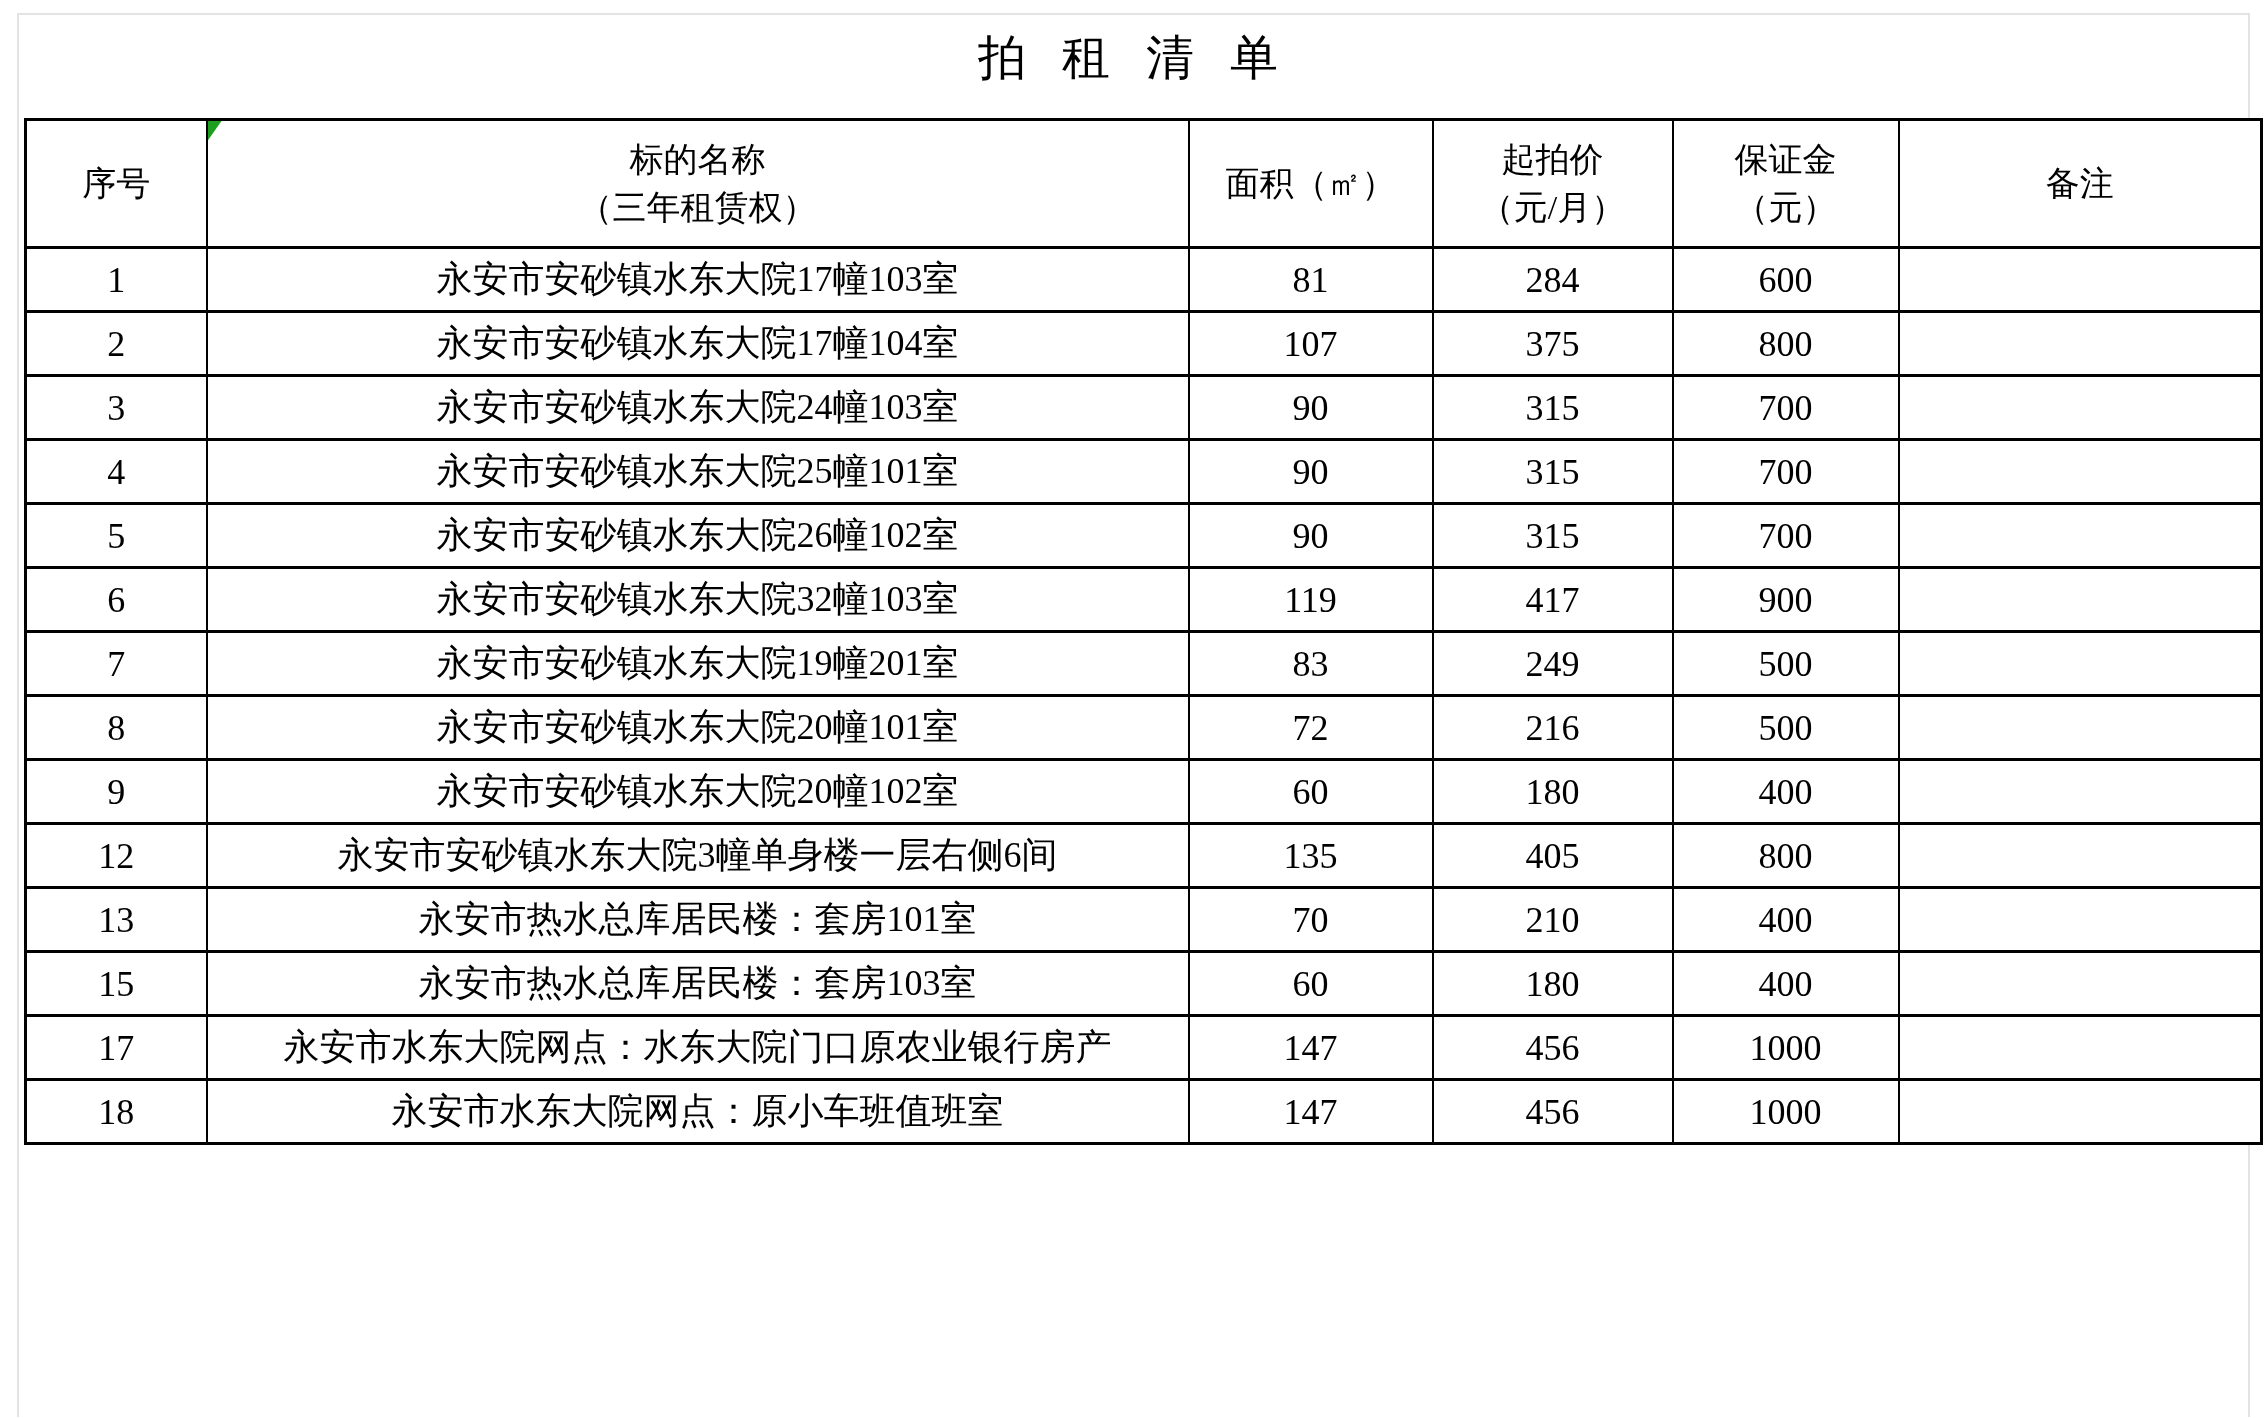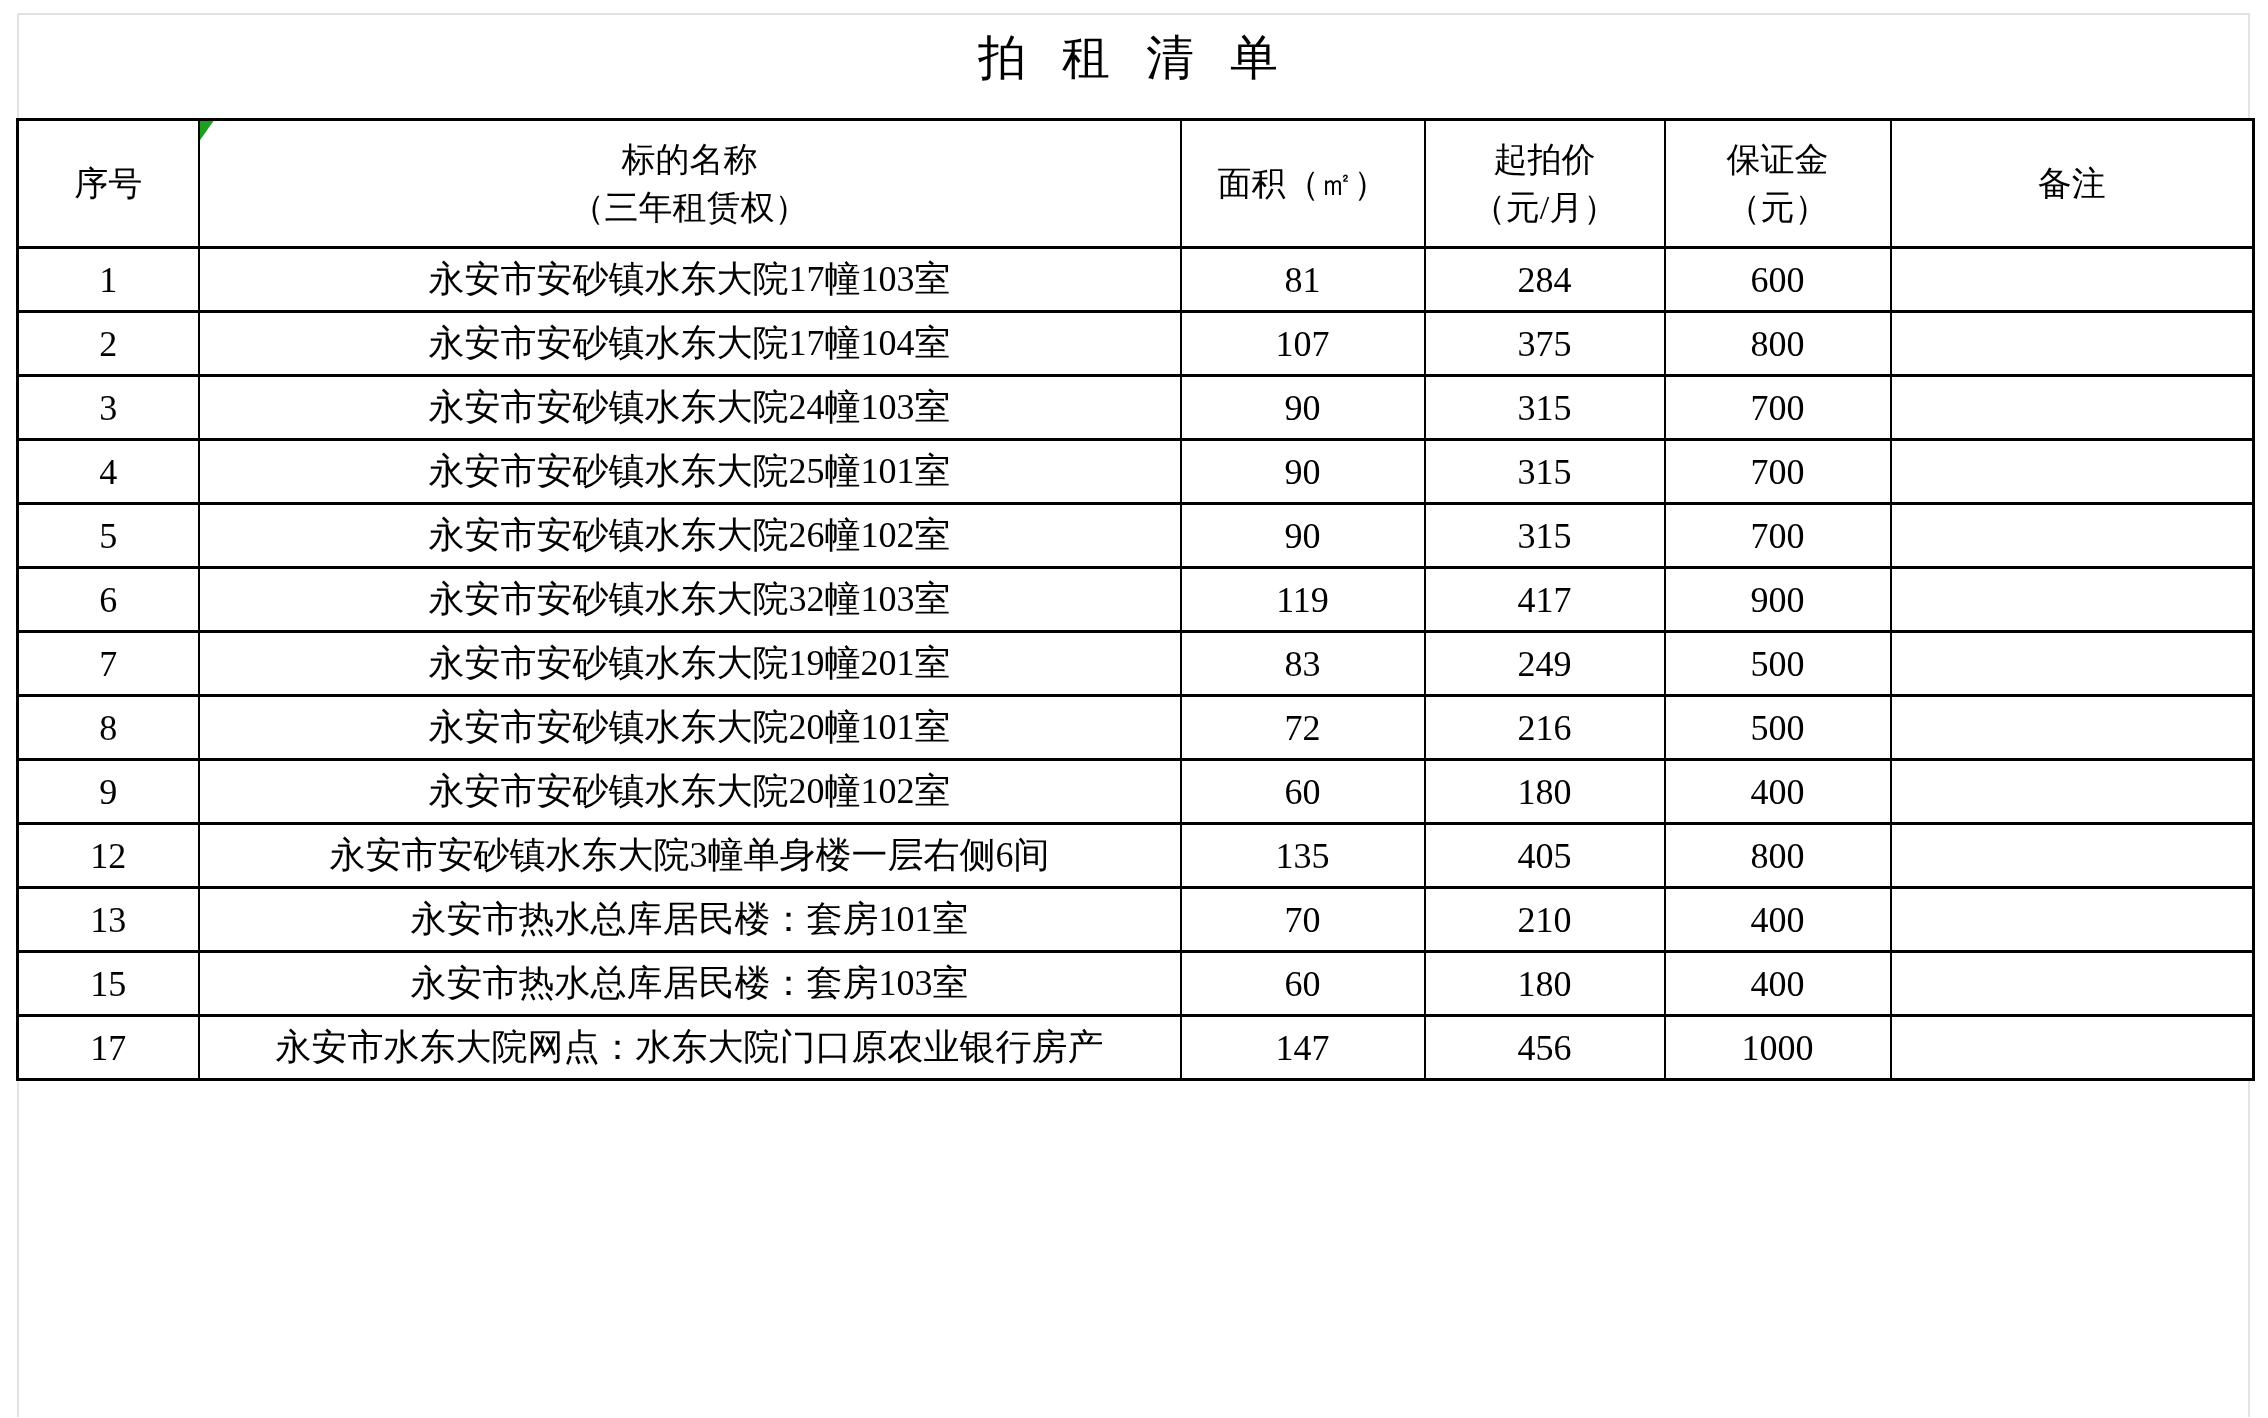--- a/index.html
+++ b/index.html
@@ -14,21 +14,21 @@
     width: 2233px; height: 1404px;
     border: 2px solid #e3e3e3; border-bottom: none;
     box-sizing: border-box; pointer-events: none;
   }
   .doc-title {
     position: absolute; left: 0; top: 26px; width: 100%;
     text-align: center; font-size: 48px; font-weight: normal;
     letter-spacing: 12px; white-space: pre;
   }
   table.rent-table {
-    position: absolute; left: 16px; top: 118px;
+    position: absolute; left: 24px; top: 118px;
     width: 2236px; border-collapse: collapse; table-layout: fixed;
     border: 3px solid #000; background: #fff; padding-left: 36px;
   }
   .rent-table td, .rent-table th {
     border: 3px solid #000;
     border-left-width: 2px; border-right-width: 2px;
     text-align: center; vertical-align: middle;
     padding: 0; overflow: hidden;
     font-weight: normal;
   }
@@ -185,14 +185,22 @@
         <td></td>
       </tr>
       <tr>
         <td class="num-cell">17</td>
         <td class="c-name">永安市水东大院网点：水东大院门口原农业银行房产</td>
         <td class="num-cell">147</td>
         <td class="num-cell">456</td>
         <td class="num-cell">1000</td>
         <td></td>
       </tr>
+      <tr>
+        <td class="num-cell">18</td>
+        <td class="c-name">永安市水东大院网点：原小车班值班室</td>
+        <td class="num-cell">147</td>
+        <td class="num-cell">456</td>
+        <td class="num-cell">1000</td>
+        <td></td>
+      </tr>
     </tbody>
 </table>
 
 </body></html>

